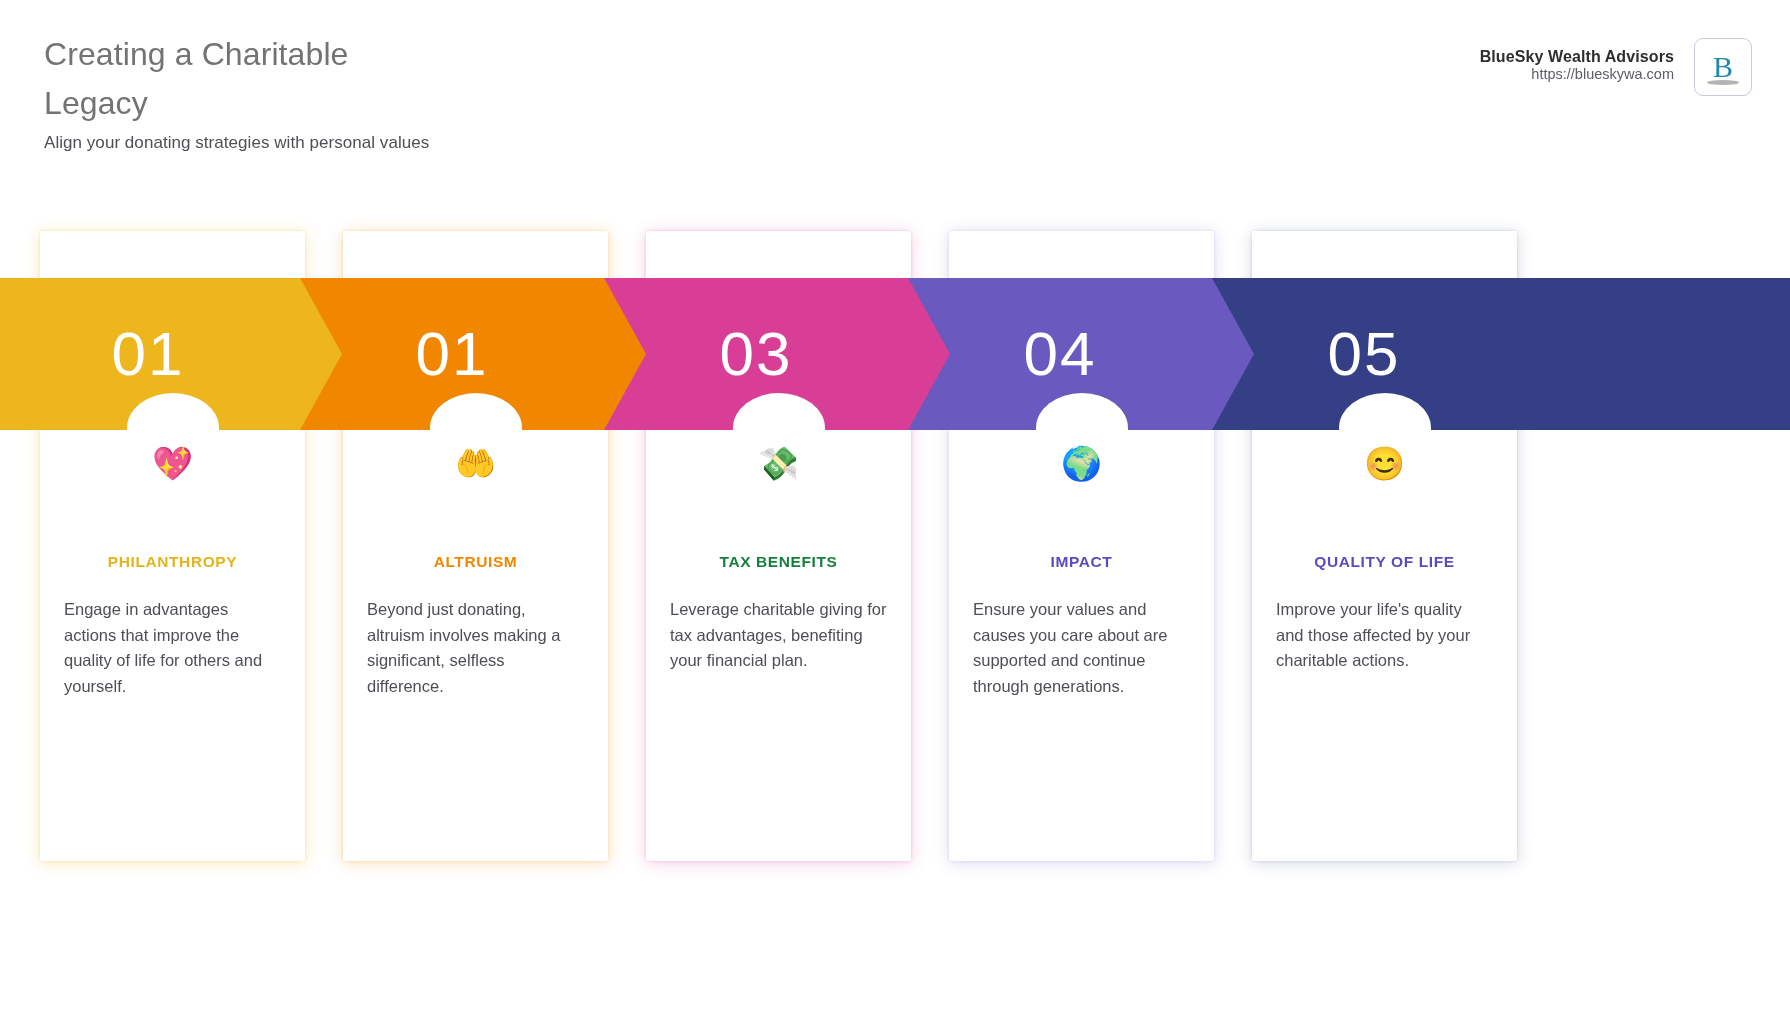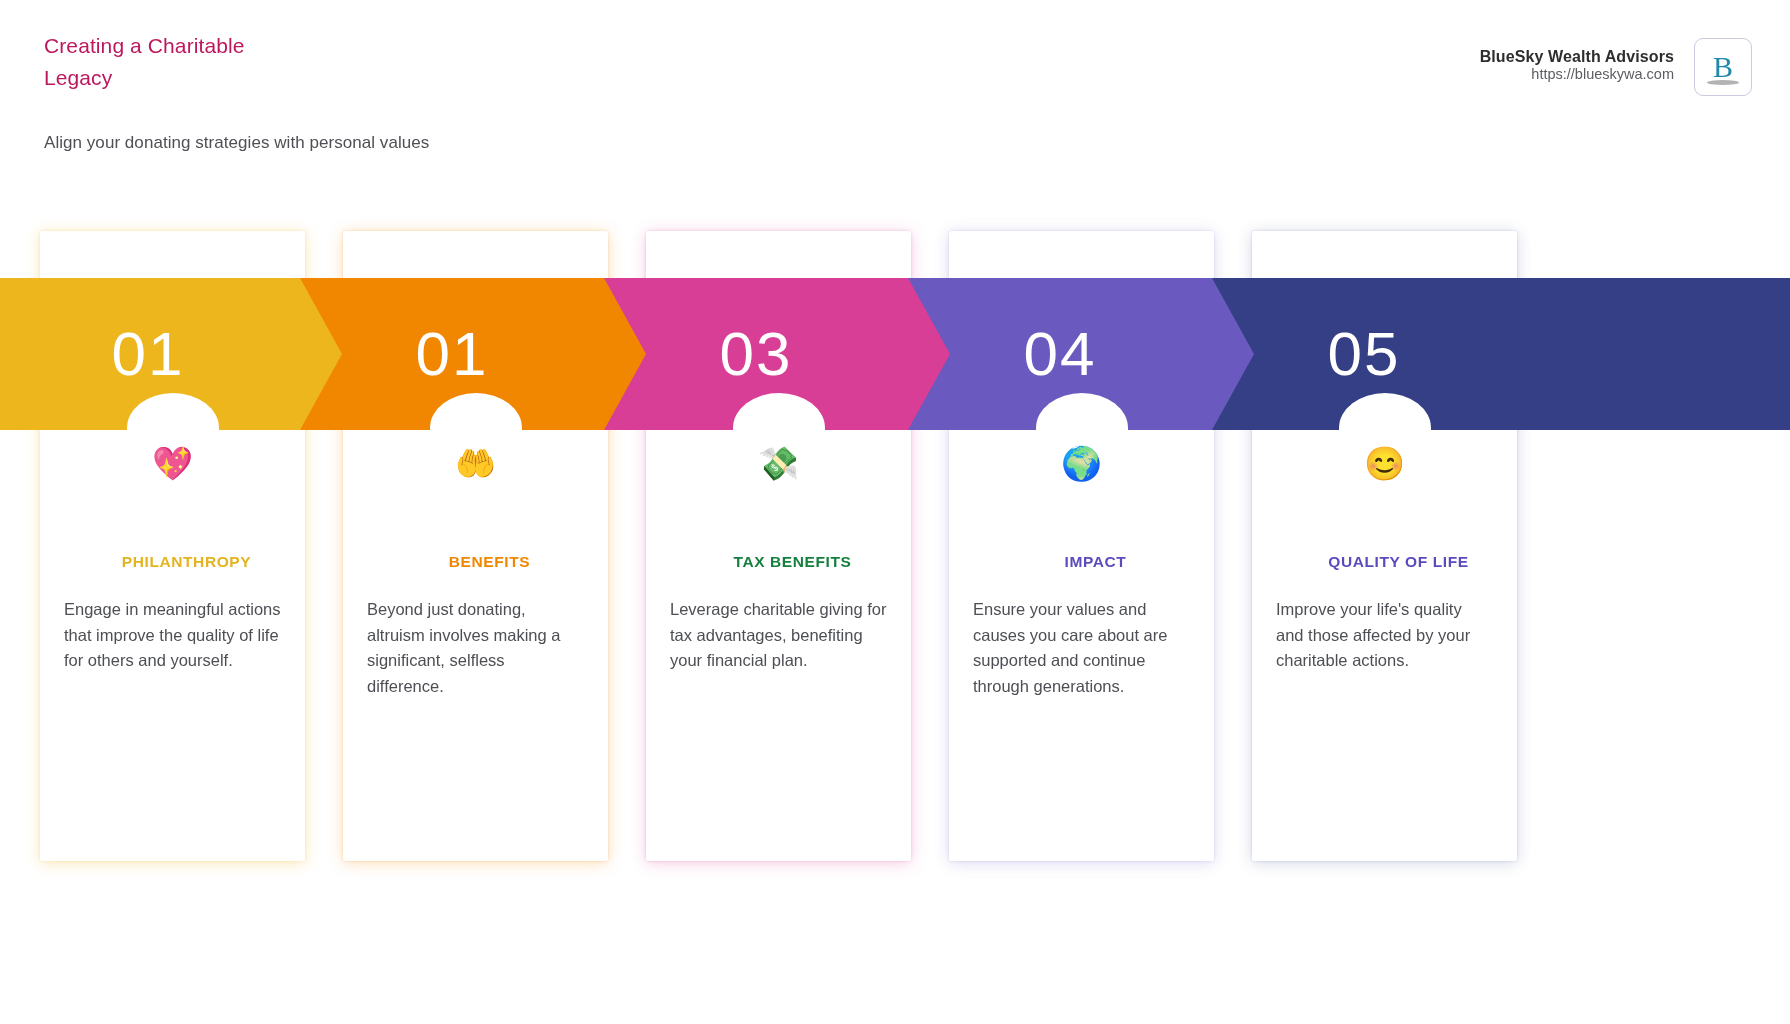--- a/index.html
+++ b/index.html
@@ -16,24 +16,24 @@
     height: 1024px;
     background: #ffffff;
   }
 
   
   #header-title {
     position: absolute;
     left: 44px;
     top: 30px;
     width: 640px;
-    font-size: 21px;
+    font-size: 32px;
     font-weight: 400;
     line-height: 1.52;
-    color: #be185d;
+    color: #737373;
     letter-spacing: 0.1px;
   }
   #header-subtitle {
     position: absolute;
     left: 44px;
     top: 133px;
     font-size: 17px;
     font-weight: 400;
     color: #4f5055;
     letter-spacing: 0.05px;
@@ -146,21 +146,20 @@
     line-height: 1;
   }
   .card-label {
     position: absolute;
     top: 322px;
     width: 100%;
     text-align: center;
     font-size: 15.5px;
     font-weight: 700;
     letter-spacing: 0.6px;
-    margin-left: 14px;
   }
   .card-desc {
     position: absolute;
     top: 366px;
     left: 24px;
     right: 24px;
     font-size: 16.5px;
     font-weight: 400;
     line-height: 1.56;
     color: #4d4f55;
@@ -190,27 +189,27 @@
         <ellipse cx="23" cy="38.5" rx="16" ry="2.6" fill="#9a9a9a" opacity="0.75"></ellipse>
       </svg>
     </div>
   </div>
 
   <div id="cards">
       <div class="card" style="left: 40px; box-shadow: rgba(237, 182, 29, 0.3) 0px 2px 16px, rgba(237, 182, 29, 0.3) 0px 0px 3px;">
         <div class="card-inner">
           <div class="emoji">💖</div>
           <div class="card-label" style="color: rgb(227, 180, 31);">PHILANTHROPY</div>
-          <div class="card-desc">Engage in meaningful actions that improve the quality of life for others and yourself.</div>
+          <div class="card-desc">Engage in advantages actions that improve the quality of life for others and yourself.</div>
         </div>
       </div>
       <div class="card" style="left: 343px; box-shadow: rgba(241, 135, 0, 0.28) 0px 2px 16px, rgba(241, 135, 0, 0.28) 0px 0px 3px;">
         <div class="card-inner">
           <div class="emoji">🤲</div>
-          <div class="card-label" style="color: rgb(240, 135, 0);">BENEFITS</div>
+          <div class="card-label" style="color: rgb(240, 135, 0);">ALTRUISM</div>
           <div class="card-desc">Beyond just donating, altruism involves making a significant, selfless difference.</div>
         </div>
       </div>
       <div class="card" style="left: 646px; box-shadow: rgba(217, 62, 150, 0.26) 0px 2px 16px, rgba(217, 62, 150, 0.26) 0px 0px 3px;">
         <div class="card-inner">
           <div class="emoji">💸</div>
           <div class="card-label" style="color: #15803d;">TAX BENEFITS</div>
           <div class="card-desc">Leverage charitable giving for tax advantages, benefiting your financial plan.</div>
         </div>
       </div>

